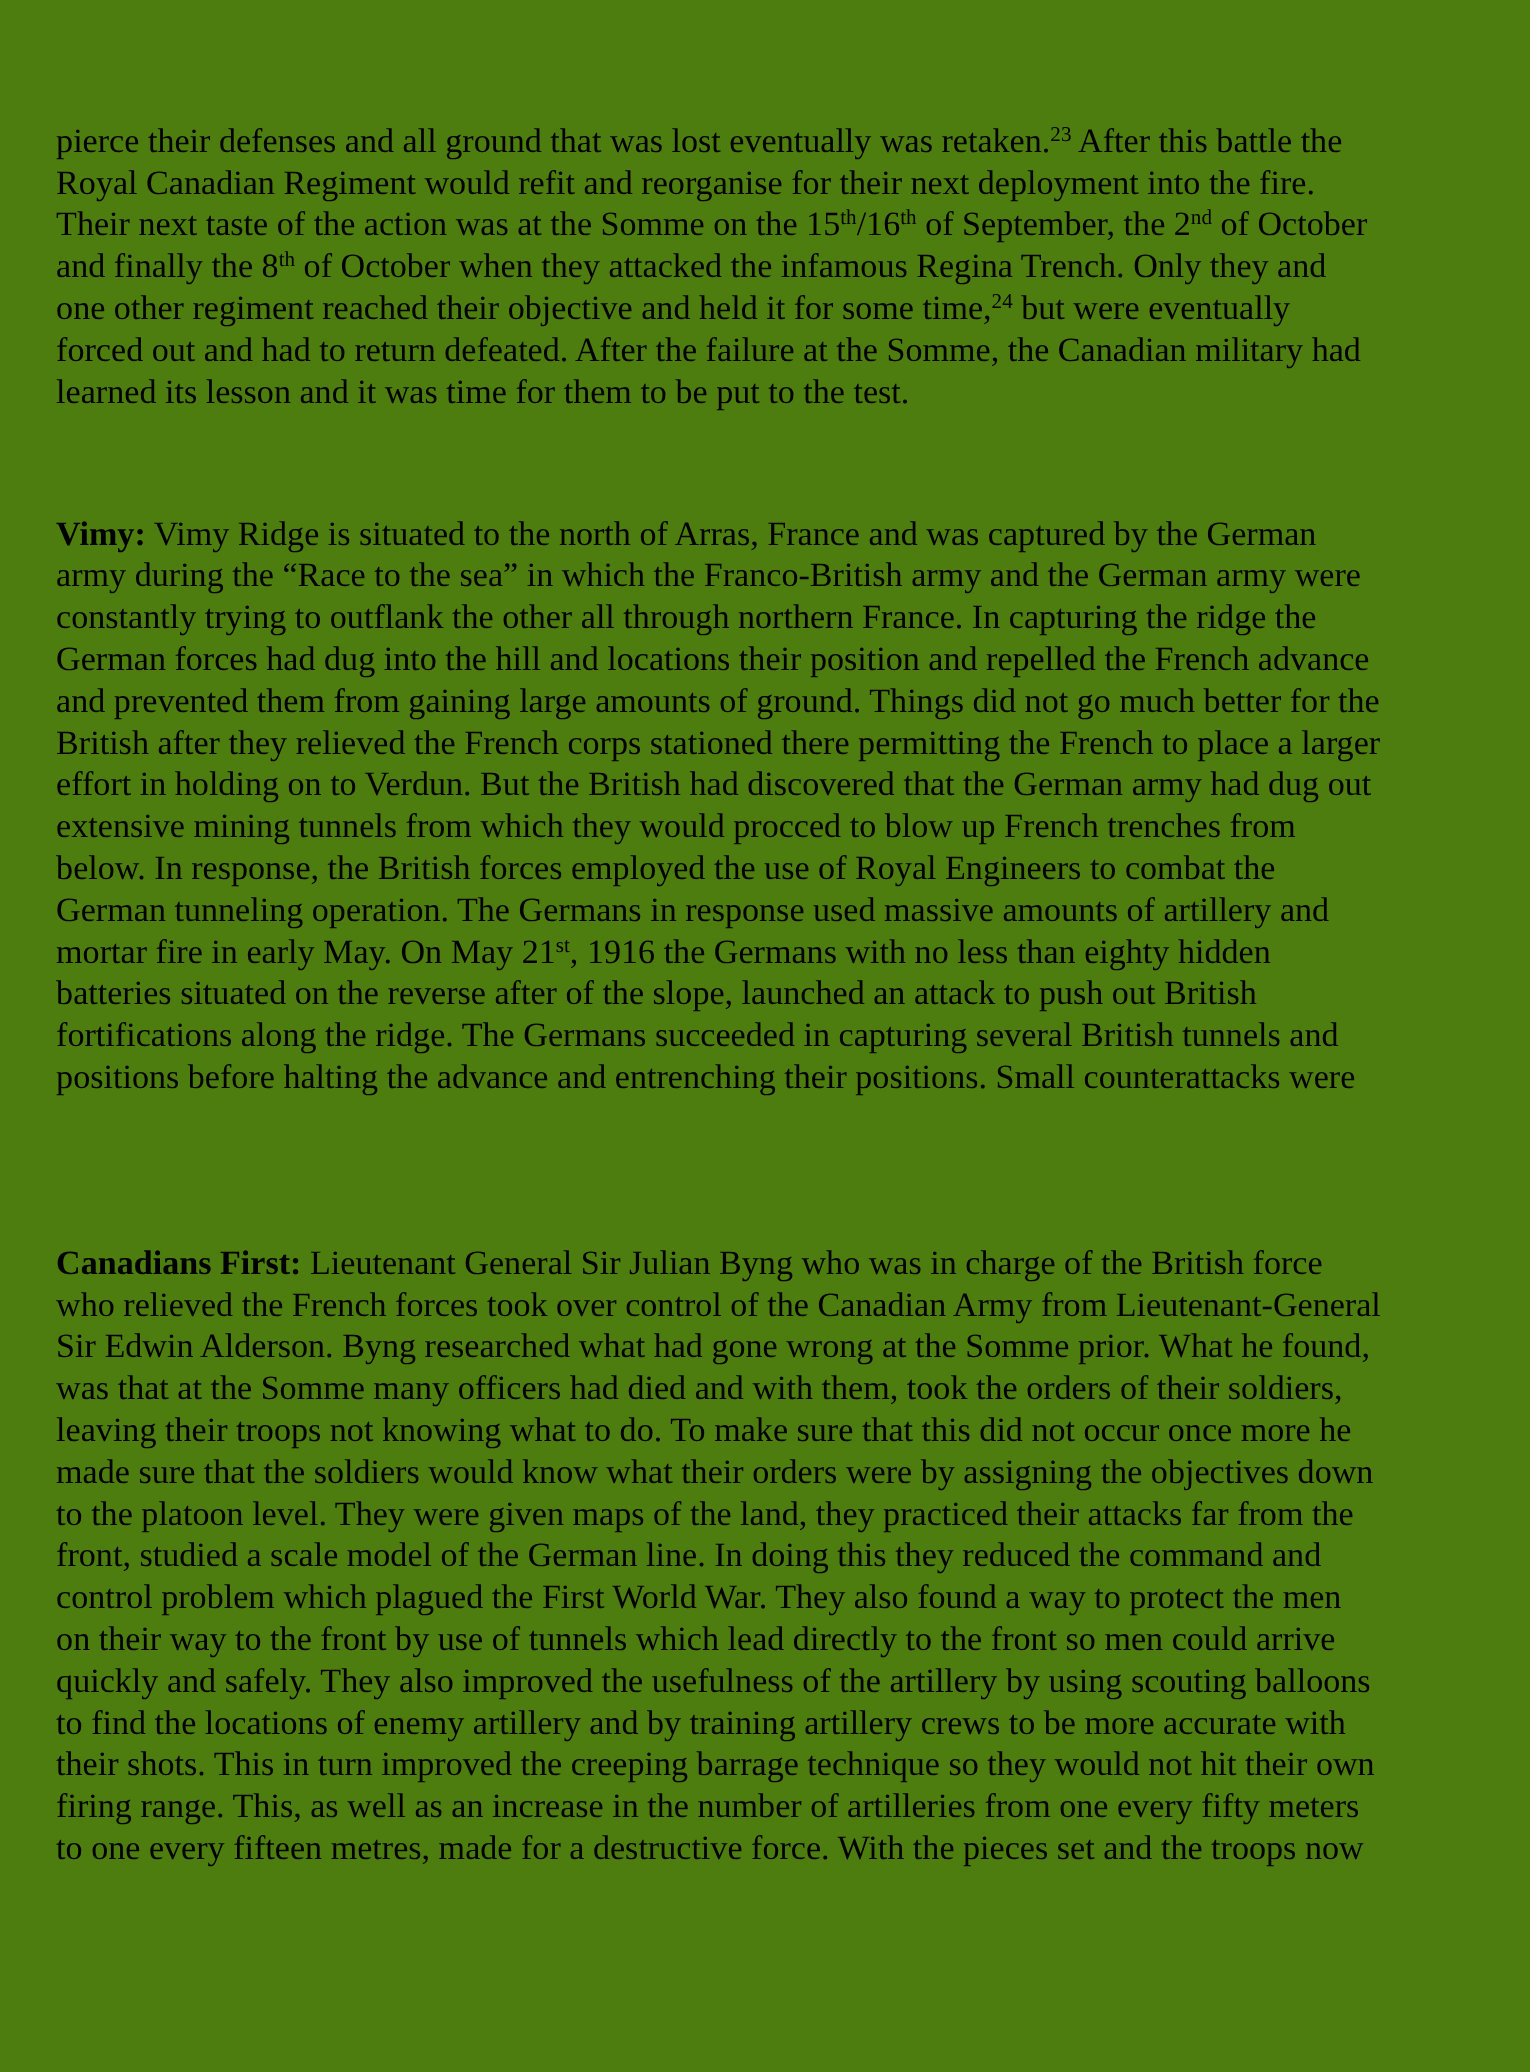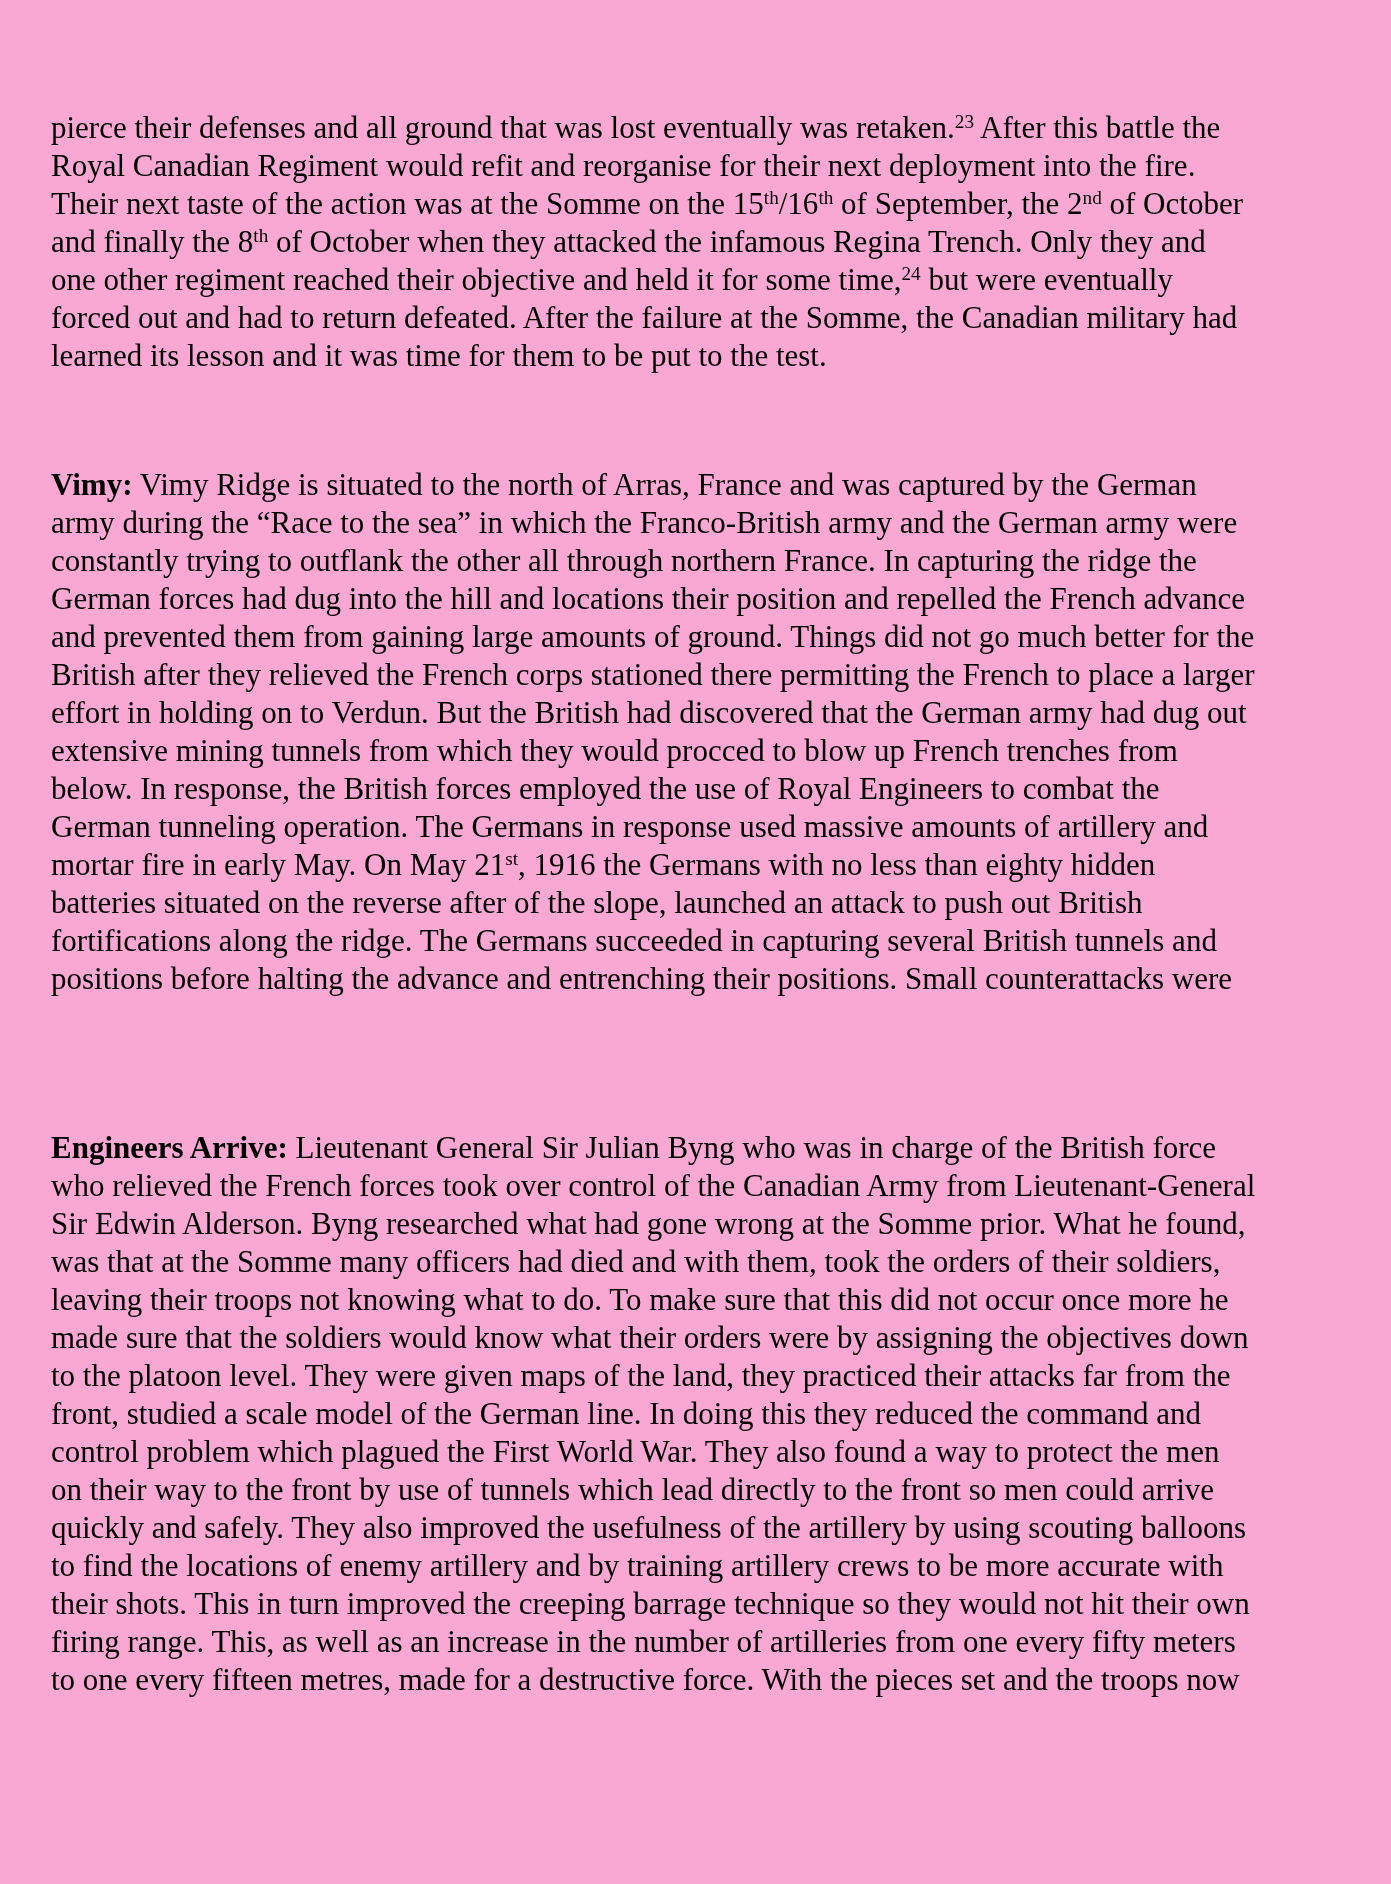--- a/index.html
+++ b/index.html
@@ -8,21 +8,21 @@
     width: 1391px;
     height: 1884px;
     overflow: hidden;
     font-family: "Liberation Serif", "DejaVu Serif", serif;
     color: #000000;
   }
   .page {
     position: relative;
     width: 1391px;
     height: 1884px;
-    background: #f9a8d4;
+    background: #4d7c0f;
   }
   .para {
     position: absolute;
     left: 51px;
     right: 20px;
     font-size: 31px;
     line-height: 38px;
     white-space: nowrap;
   }
   .para .line { white-space: nowrap; }
@@ -58,21 +58,21 @@
       <div class="line">effort in holding on to Verdun. But the British had discovered that the German army had dug out</div>
       <div class="line">extensive mining tunnels from which they would procced to blow up French trenches from</div>
       <div class="line">below. In response, the British forces employed the use of Royal Engineers to combat the</div>
       <div class="line">German tunneling operation. The Germans in response used massive amounts of artillery and</div>
       <div class="line">mortar fire in early May. On May 21<sup>st</sup>, 1916 the Germans with no less than eighty hidden</div>
       <div class="line">batteries situated on the reverse after of the slope, launched an attack to push out British</div>
       <div class="line">fortifications along the ridge. The Germans succeeded in capturing several British tunnels and</div>
       <div class="line">positions before halting the advance and entrenching their positions. Small counterattacks were</div>
     </div>
   <div class="para" style="top: 1129px;">
-      <div class="line"><b>Engineers Arrive:</b> Lieutenant General Sir Julian Byng who was in charge of the British force</div>
+      <div class="line"><b>Canadians First:</b> Lieutenant General Sir Julian Byng who was in charge of the British force</div>
       <div class="line">who relieved the French forces took over control of the Canadian Army from Lieutenant-General</div>
       <div class="line">Sir Edwin Alderson. Byng researched what had gone wrong at the Somme prior. What he found,</div>
       <div class="line">was that at the Somme many officers had died and with them, took the orders of their soldiers,</div>
       <div class="line">leaving their troops not knowing what to do. To make sure that this did not occur once more he</div>
       <div class="line">made sure that the soldiers would know what their orders were by assigning the objectives down</div>
       <div class="line">to the platoon level. They were given maps of the land, they practiced their attacks far from the</div>
       <div class="line">front, studied a scale model of the German line. In doing this they reduced the command and</div>
       <div class="line">control problem which plagued the First World War. They also found a way to protect the men</div>
       <div class="line">on their way to the front by use of tunnels which lead directly to the front so men could arrive</div>
       <div class="line">quickly and safely. They also improved the usefulness of the artillery by using scouting balloons</div>

